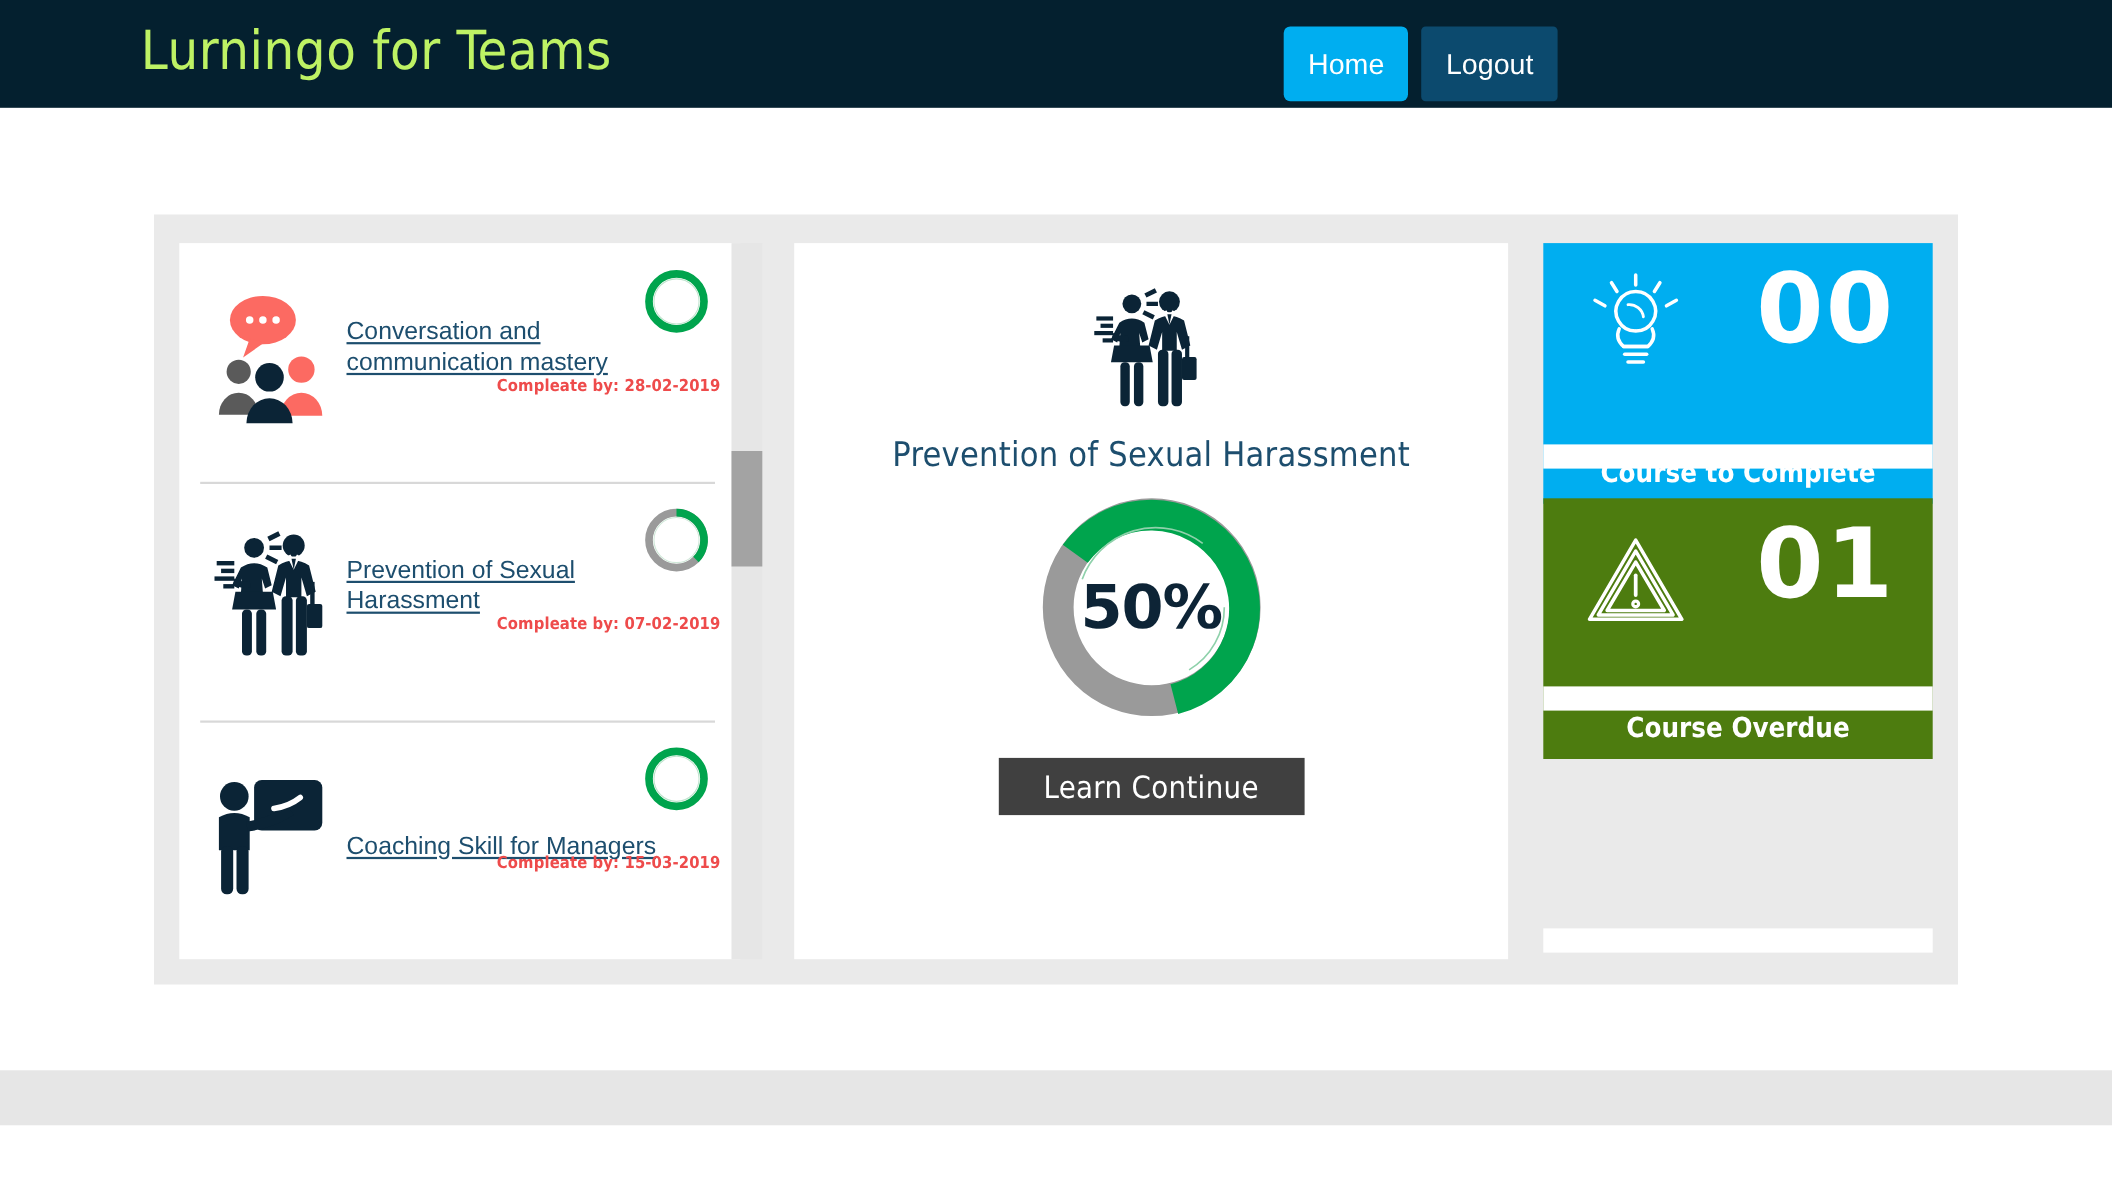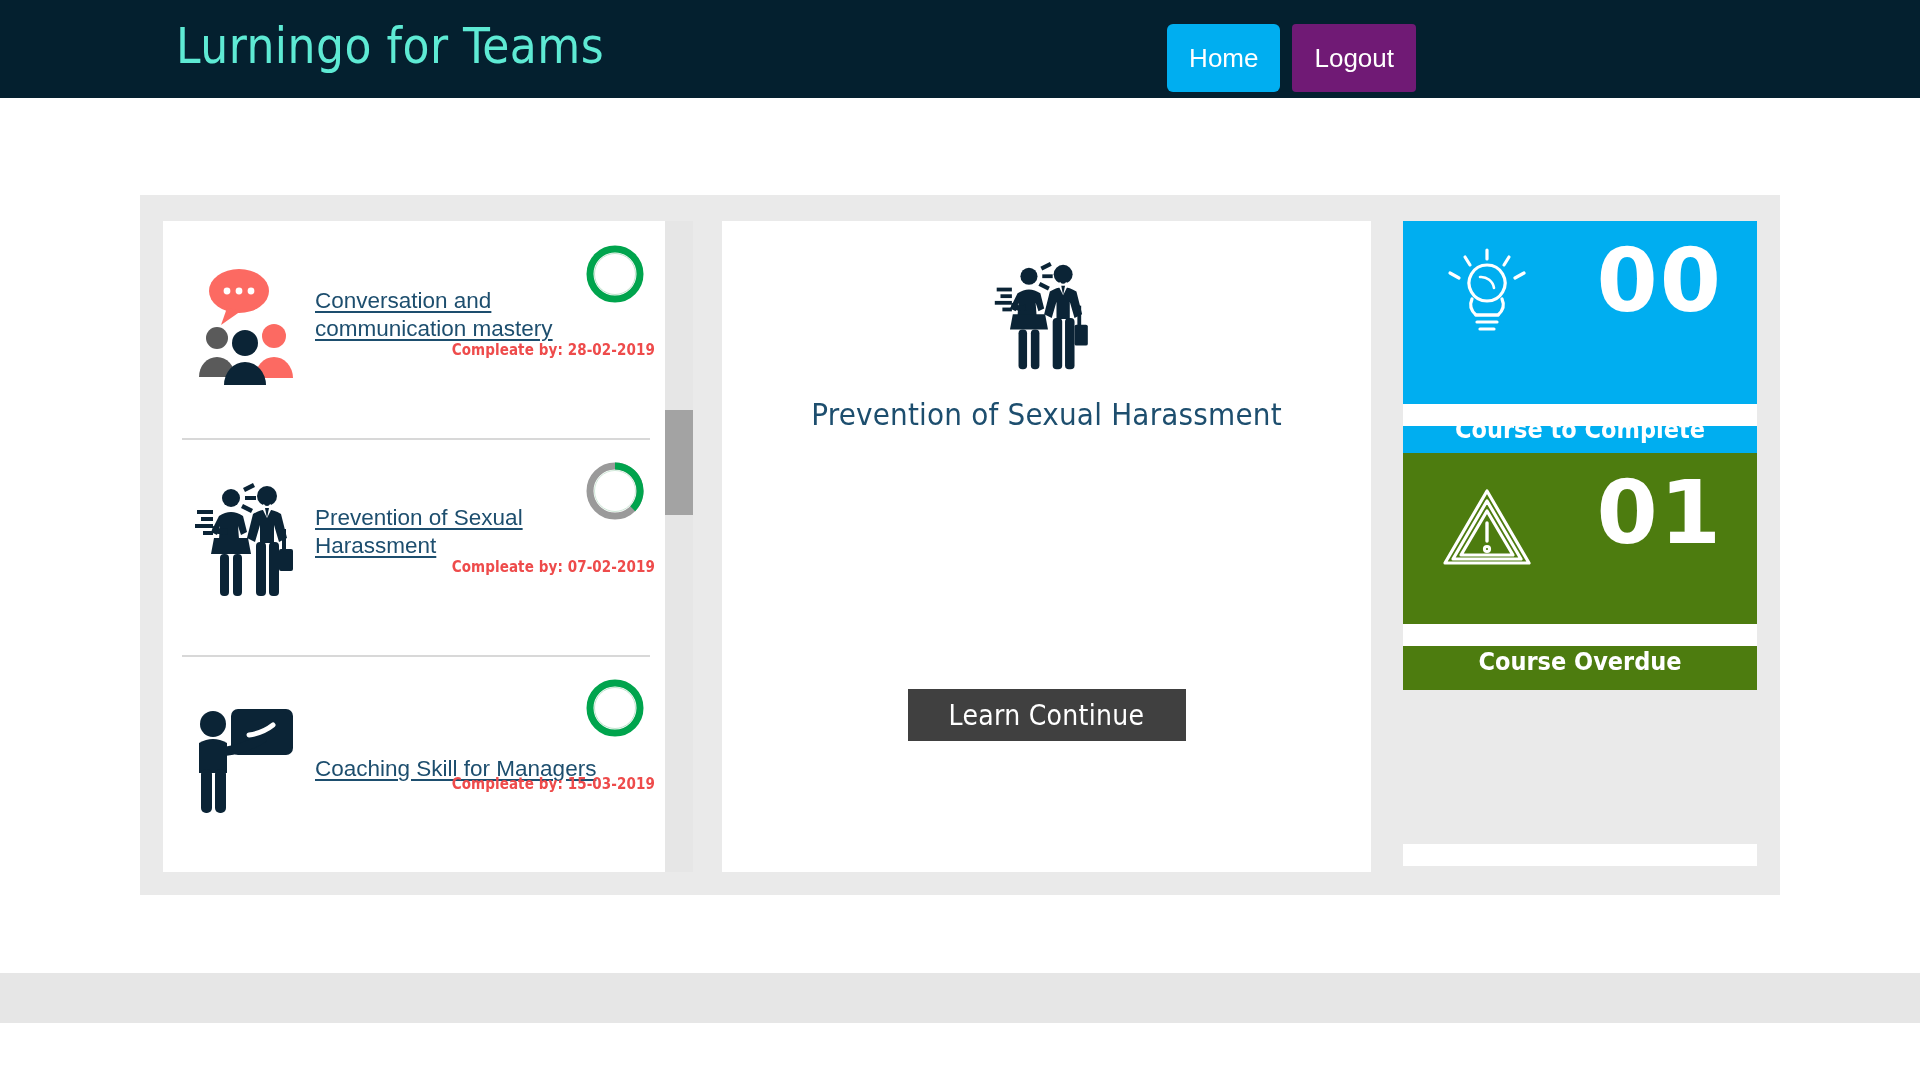--- a/index.html
+++ b/index.html
@@ -12,36 +12,35 @@
 
   
   .topbar {
     position: absolute; left: 0; top: 0;
     width: 1920px; height: 98px;
     background: #04202f;
   }
   .brand {
     position: absolute; left: 128px; top: 17px;
     font-size: 49px; font-weight: 400; letter-spacing: .5px;
-    color: #5eead4; line-height: 60px;
+    color: #bef264; line-height: 60px;
     font-family: "DejaVu Sans Condensed", "Liberation Sans", sans-serif;
-    margin-left: 48px;
   }
   .nav-buttons {
     position: absolute; right: 504px; top: 24px;
     display: flex; gap: 12px; align-items: center;
   }
   .nav-btn {
     height: 68px; padding: 0 22px;
     display: flex; align-items: center; justify-content: center;
     font-size: 26px; color: #ffffff; border: none; cursor: pointer;
     font-family: "Liberation Sans", sans-serif;
   }
   .nav-btn.home   { background: #00aef0; border-radius: 6px; }
-  .nav-btn.logout { background: #701a75; border-radius: 4px; }
+  .nav-btn.logout { background: #0c4a6e; border-radius: 4px; }
 
   
   .page-wrap {
     position: absolute; left: 140px; top: 195px;
     width: 1640px; height: 700px;
     background: #eaeaea;
   }
 
   
   .course-panel {
@@ -338,20 +337,29 @@
           <path d="M74 26 l2 10 l2 -10 Z"></path>
           <rect x="65" y="60" width="10" height="54" rx="4"></rect>
           <rect x="78" y="60" width="10" height="54" rx="4"></rect>
           <rect x="91" y="47" width="4" height="22"></rect>
           <rect x="88" y="67" width="14" height="22" rx="2"></rect>
         </g>
       </svg>
     </div>
     <div class="center-title">Prevention of Sexual Harassment</div>
 
+    <div class="donut-wrap">
+      <svg viewBox="0 0 212 212">
+        <circle cx="106" cy="106" r="85" fill="none" stroke="#9a9a9a" stroke-width="28"></circle>
+        <path d="M 36.5 57.5 A 85 85 0 1 1 126.6 189.6" fill="none" stroke="#00a44d" stroke-width="28"></path>
+        <path d="M 47 72 A 71 71 0 0 1 160 55" fill="none" stroke="#8fd1ab" stroke-width="1.5" transform="rotate(-8 106 106)"></path>
+        <path d="M 172 106 A 66 66 0 0 1 140 163" fill="none" stroke="#8fd1ab" stroke-width="1.5"></path>
+      </svg>
+      <div class="donut-label">50%</div>
+    </div>
 
     <button class="continue-btn">Learn Continue</button>
   </div>
 
   <div class="stats-col">
 
     <div class="stat-card blue">
       <div class="stat-icon">
         <svg viewBox="0 0 96 96">
           <g fill="none" stroke="#ffffff" stroke-width="3.2" stroke-linecap="round">

